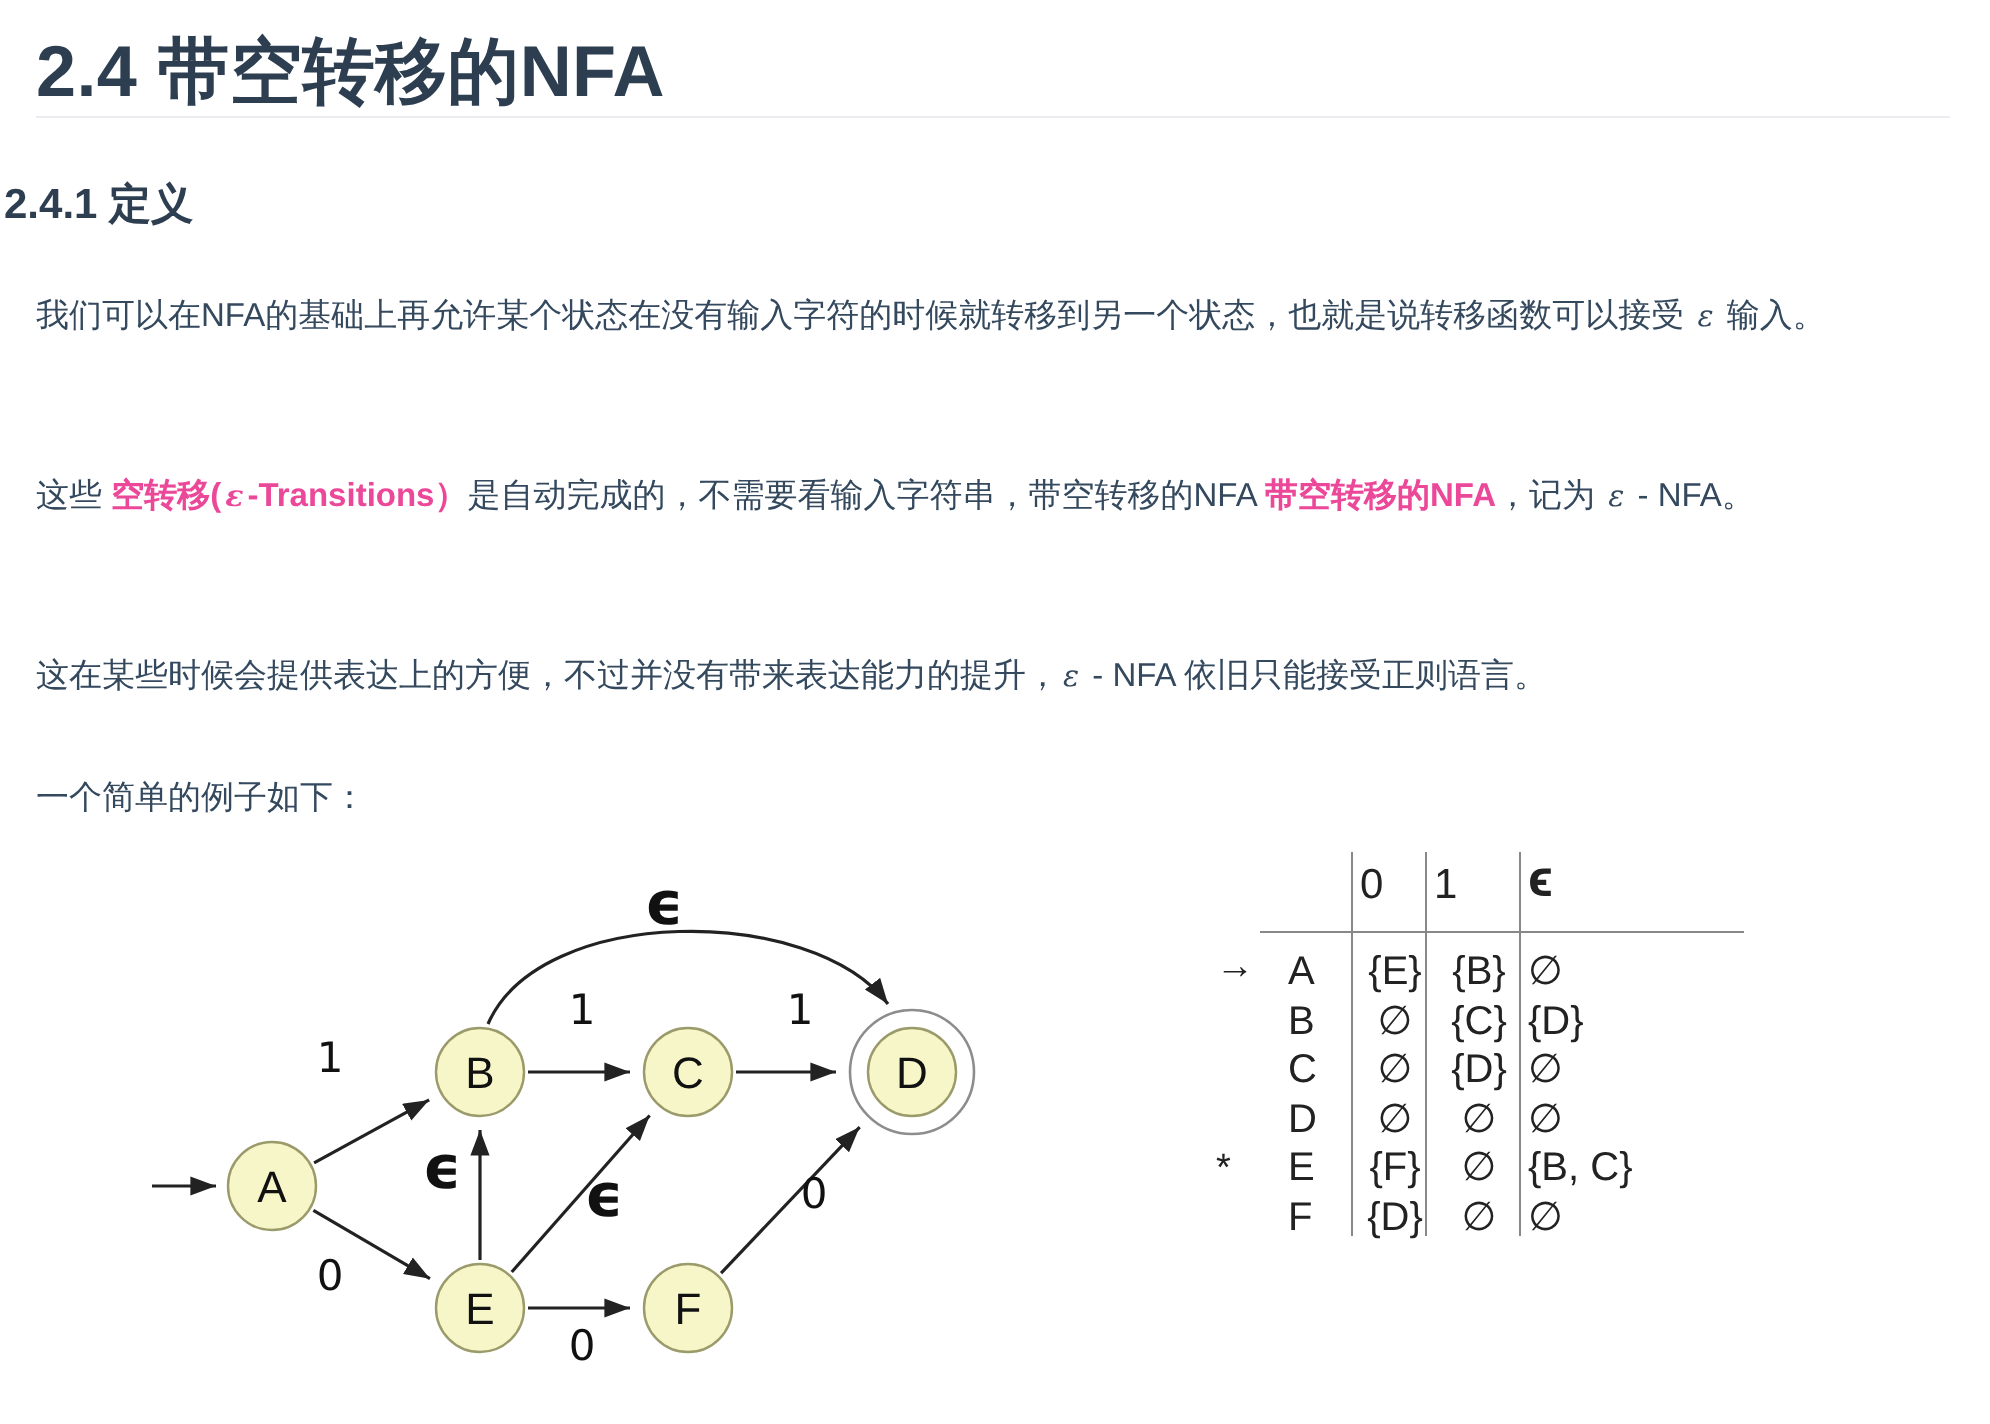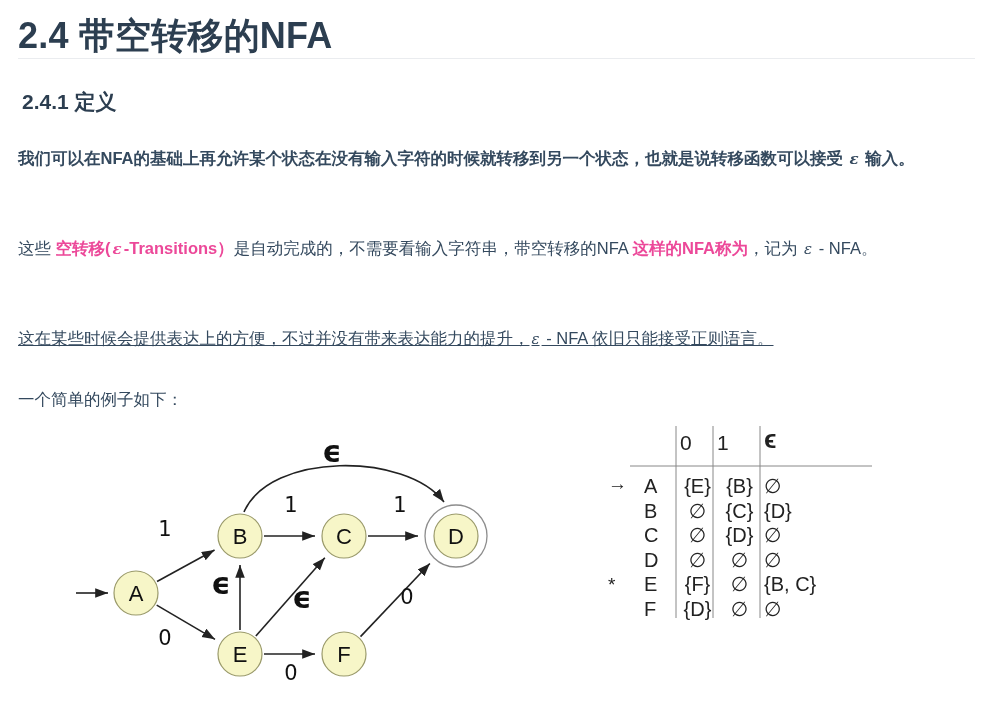--- a/index.html
+++ b/index.html
@@ -39,42 +39,42 @@
   .h1-rule {
     position: absolute;
     left: 18px;
     top: 58px;
     width: 957px;
     height: 1px;
     background: #eaecef;
   }
   .h2 {
     position: absolute;
-    left: 22px;
+    left: 2px;
     top: 88px;
     font-size: 21px;
     font-weight: 700;
     color: #2c3e50;
     white-space: nowrap;
     text-align: right;
   }
 
   
   .para {
     position: absolute;
     left: 18px;
     width: 958px;
     font-size: 16.5px;
     line-height: 34px;
     color: #34495e;
     text-align: justify;
   }
-  .p1 { top: 141px; font-weight: bold; }
+  .p1 { top: 141px; }
   .p2 { top: 231px; }
-  .p3 { top: 321px; text-decoration: underline; }
+  .p3 { top: 321px; }
   .p4 { top: 382px; }
 
   .para b { font-weight: 700; color: #ec4899; }
   .eps-i {
     font-family: "DejaVu Serif", "Liberation Serif", serif;
     font-style: italic;
     font-size: 15px;
     padding: 0 2px;
   }
 
@@ -137,21 +137,21 @@
 
   <div class="h1">2.4 带空转移的NFA</div>
   <div class="h1-rule"></div>
   <div class="h2">2.4.1 定义</div>
 
   <div class="para p1">
     <span>我们可以在NFA的基础上再允许某个状态在没有输入字符的时候就转移到另一个状态，也就是说转移函数可以接受 </span><span class="eps-i">ε</span><span> 输入。</span>
   </div>
 
   <div class="para p2">
-    <span>这些 </span><b><span>空转移(</span><span class="eps-i">ε</span><span>-Transitions）</span></b><span>是自动完成的，不需要看输入字符串，带空转移的NFA </span><b>这样的NFA称为</b><span>，记为 </span><span class="eps-i">ε</span><span> - NFA。</span>
+    <span>这些 </span><b><span>空转移(</span><span class="eps-i">ε</span><span>-Transitions）</span></b><span>是自动完成的，不需要看输入字符串，带空转移的NFA </span><b>带空转移的NFA</b><span>，记为 </span><span class="eps-i">ε</span><span> - NFA。</span>
   </div>
 
   <div class="para p3">
     <span>这在某些时候会提供表达上的方便，不过并没有带来表达能力的提升，</span><span class="eps-i">ε</span><span> - NFA 依旧只能接受正则语言。</span>
   </div>
 
   <div class="para p4">一个简单的例子如下：</div>
 
   <div class="figure">
 

